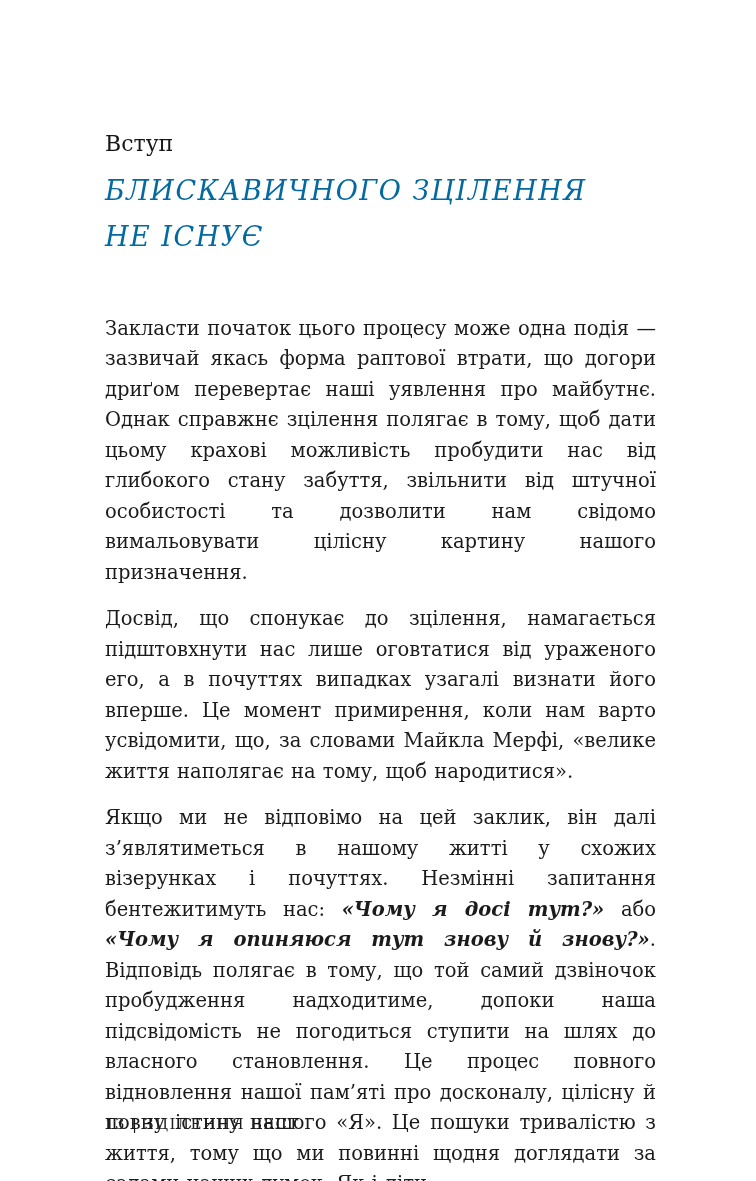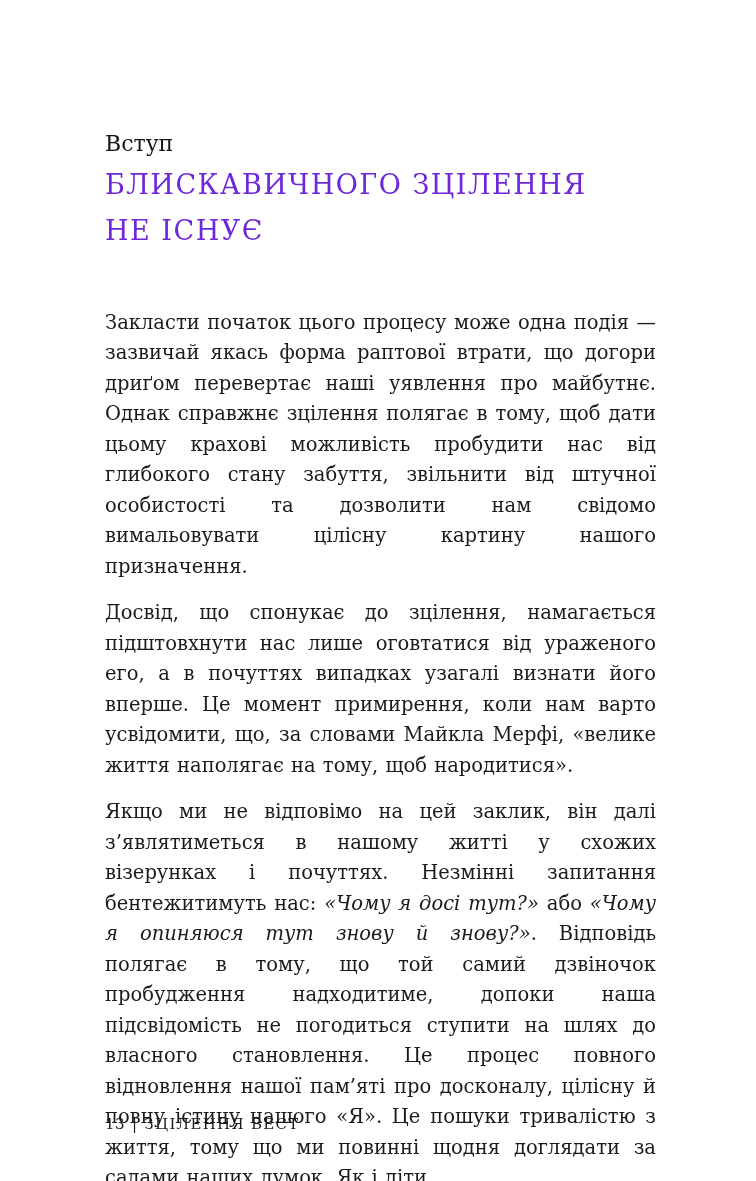--- a/index.html
+++ b/index.html
@@ -27,37 +27,38 @@
     font-size: 22px;
     line-height: 1.25;
     font-weight: normal;
     color: #161616;
   }
   .title {
     font-weight: normal;
     font-size: 27px;
     line-height: 46px;
     letter-spacing: 1.5px;
-    margin-top: 4px;
+    margin-top: 10px;
     white-space: pre-line;
-    color: #6d28d9;
+    color: #0369a1;
+    font-style: italic;
   }
   .body {
     margin-top: 54px;
     font-size: 19.5px;
     line-height: 30.5px;
     text-align: justify;
     hyphens: auto;
     -webkit-hyphens: auto;
     word-spacing: 1px;
   }
   .body p + p { margin-top: 16px; }
   .it {
     font-style: italic;
-    font-weight: 400;
+    font-weight: 700;
   }
   .footer {
     position: absolute;
     left: 105px;
     bottom: 48px;
     font-size: 15px;
     color: #1b1b1b;
     letter-spacing: 0.4px;
   }
   .footer .sep { margin: 0 7px; }

